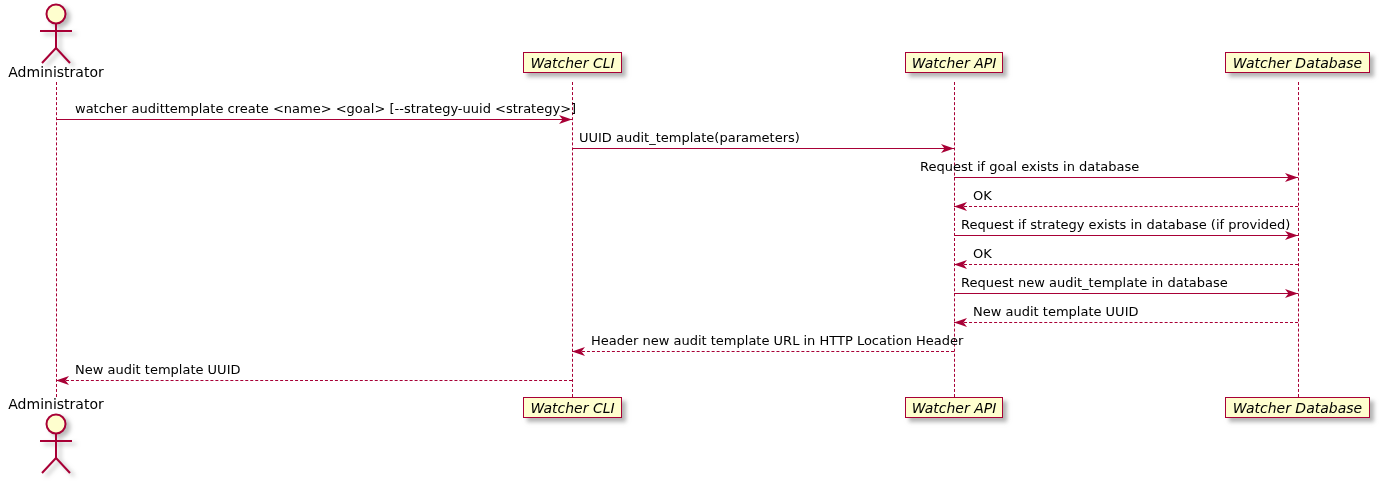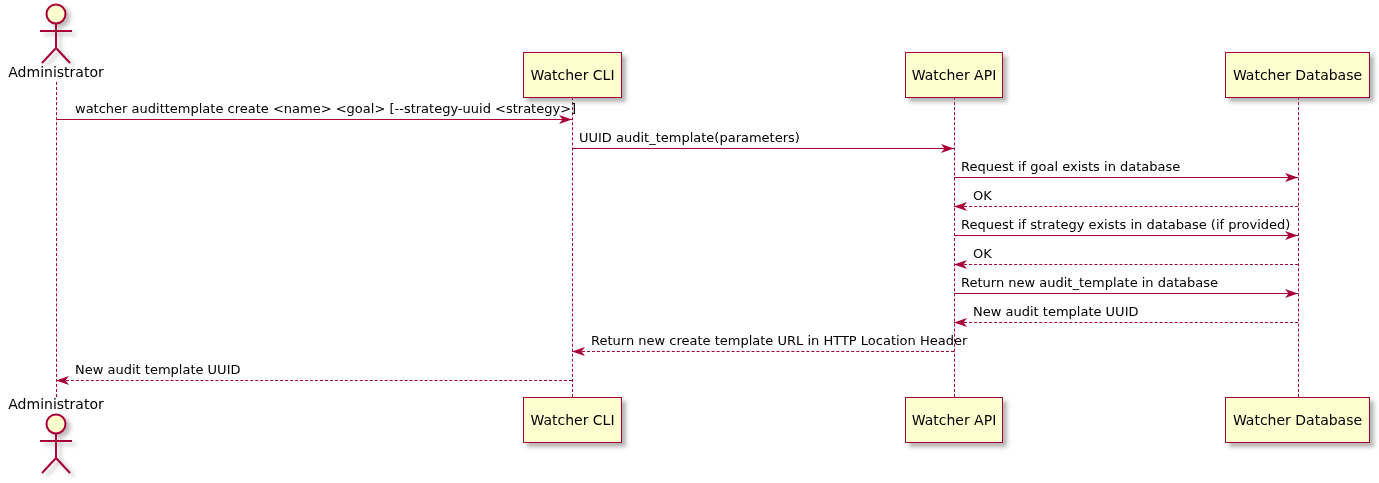--- a/index.html
+++ b/index.html
@@ -3,25 +3,26 @@
 <meta charset="utf-8">
 <style>
   html, body { margin:0; padding:0; background:#ffffff; }
   #stage {
     position:relative; width:1379px; height:483px; overflow:hidden;
     background:#ffffff; color:#000;
     font-family:"DejaVu Sans", sans-serif;
     padding-left:24px;
   }
   .participant {
-    position:absolute; height:46px; box-sizing:border-box;
+    position:absolute; height:21px; box-sizing:border-box;
     background:#FEFECE; border:1.7px solid #A80036;
     display:flex; align-items:center; justify-content:center;
     font-size:14px; white-space:nowrap;
     box-shadow:4px 4px 4px rgba(120,120,120,0.55);
+    font-style:italic;
   }
   .lifeline {
     position:absolute; width:0; top:82px; height:315px;
     border-left:1px dashed #A80036;
   }
   .actor-label {
     position:absolute; width:120px; text-align:center;
     font-size:14px; white-space:nowrap;
   }
   .actor-figure { position:absolute; filter:drop-shadow(4px 3px 2px rgba(120,120,120,0.5)); }
@@ -65,51 +66,51 @@
       <div class="msg-label" style="left: 75px; top: 101px;">watcher audittemplate create &lt;name&gt; &lt;goal&gt; [--strategy-uuid &lt;strategy&gt;]</div>
       <div class="msg-line solid" style="left: 572px; top: 148px; width: 382px;"></div>
       <svg width="13" height="11" class="msg-head" style="left: 941px; top: 143px;">
         <polygon points="0,1 13,5.5 0,10 3.5,5.5" fill="#A80036"></polygon>
       </svg>
       <div class="msg-label" style="left: 579px; top: 130px;">UUID audit_template(parameters)</div>
       <div class="msg-line solid" style="left: 954px; top: 177px; width: 344px;"></div>
       <svg width="13" height="11" class="msg-head" style="left: 1285px; top: 172px;">
         <polygon points="0,1 13,5.5 0,10 3.5,5.5" fill="#A80036"></polygon>
       </svg>
-      <div class="msg-label" style="left: 961px; top: 159px;">Request if goal exists in database</div>
+      <div class="msg-label" style="left: 920px; top: 159px;">Request if goal exists in database</div>
       <div class="msg-line dashed" style="left: 954px; top: 206px; width: 344px;"></div>
       <svg width="13" height="11" class="msg-head" style="left: 954px; top: 201px;">
         <polygon points="13,1 0,5.5 13,10 9.5,5.5" fill="#A80036"></polygon>
       </svg>
       <div class="msg-label" style="left: 973px; top: 188px;">OK</div>
       <div class="msg-line solid" style="left: 954px; top: 235px; width: 344px;"></div>
       <svg width="13" height="11" class="msg-head" style="left: 1285px; top: 230px;">
         <polygon points="0,1 13,5.5 0,10 3.5,5.5" fill="#A80036"></polygon>
       </svg>
       <div class="msg-label" style="left: 961px; top: 217px;">Request if strategy exists in database (if provided)</div>
       <div class="msg-line dashed" style="left: 954px; top: 264px; width: 344px;"></div>
       <svg width="13" height="11" class="msg-head" style="left: 954px; top: 259px;">
         <polygon points="13,1 0,5.5 13,10 9.5,5.5" fill="#A80036"></polygon>
       </svg>
       <div class="msg-label" style="left: 973px; top: 246px;">OK</div>
       <div class="msg-line solid" style="left: 954px; top: 293px; width: 344px;"></div>
       <svg width="13" height="11" class="msg-head" style="left: 1285px; top: 288px;">
         <polygon points="0,1 13,5.5 0,10 3.5,5.5" fill="#A80036"></polygon>
       </svg>
-      <div class="msg-label" style="left: 961px; top: 275px;">Return new audit_template in database</div>
+      <div class="msg-label" style="left: 961px; top: 275px;">Request new audit_template in database</div>
       <div class="msg-line dashed" style="left: 954px; top: 322px; width: 344px;"></div>
       <svg width="13" height="11" class="msg-head" style="left: 954px; top: 317px;">
         <polygon points="13,1 0,5.5 13,10 9.5,5.5" fill="#A80036"></polygon>
       </svg>
       <div class="msg-label" style="left: 973px; top: 304px;">New audit template UUID</div>
       <div class="msg-line dashed" style="left: 572px; top: 351px; width: 382px;"></div>
       <svg width="13" height="11" class="msg-head" style="left: 572px; top: 346px;">
         <polygon points="13,1 0,5.5 13,10 9.5,5.5" fill="#A80036"></polygon>
       </svg>
-      <div class="msg-label" style="left: 591px; top: 333px;">Return new create template URL in HTTP Location Header</div>
+      <div class="msg-label" style="left: 591px; top: 333px;">Header new audit template URL in HTTP Location Header</div>
       <div class="msg-line dashed" style="left: 56px; top: 380px; width: 516px;"></div>
       <svg width="13" height="11" class="msg-head" style="left: 56px; top: 375px;">
         <polygon points="13,1 0,5.5 13,10 9.5,5.5" fill="#A80036"></polygon>
       </svg>
       <div class="msg-label" style="left: 75px; top: 362px;">New audit template UUID</div>
     </div>
 
   <div class="participant" style="left:523px;top:397px;width:99px">Watcher CLI</div>
   <div class="participant" style="left:905px;top:397px;width:98px">Watcher API</div>
   <div class="participant" style="left:1225px;top:397px;width:145px">Watcher Database</div>

